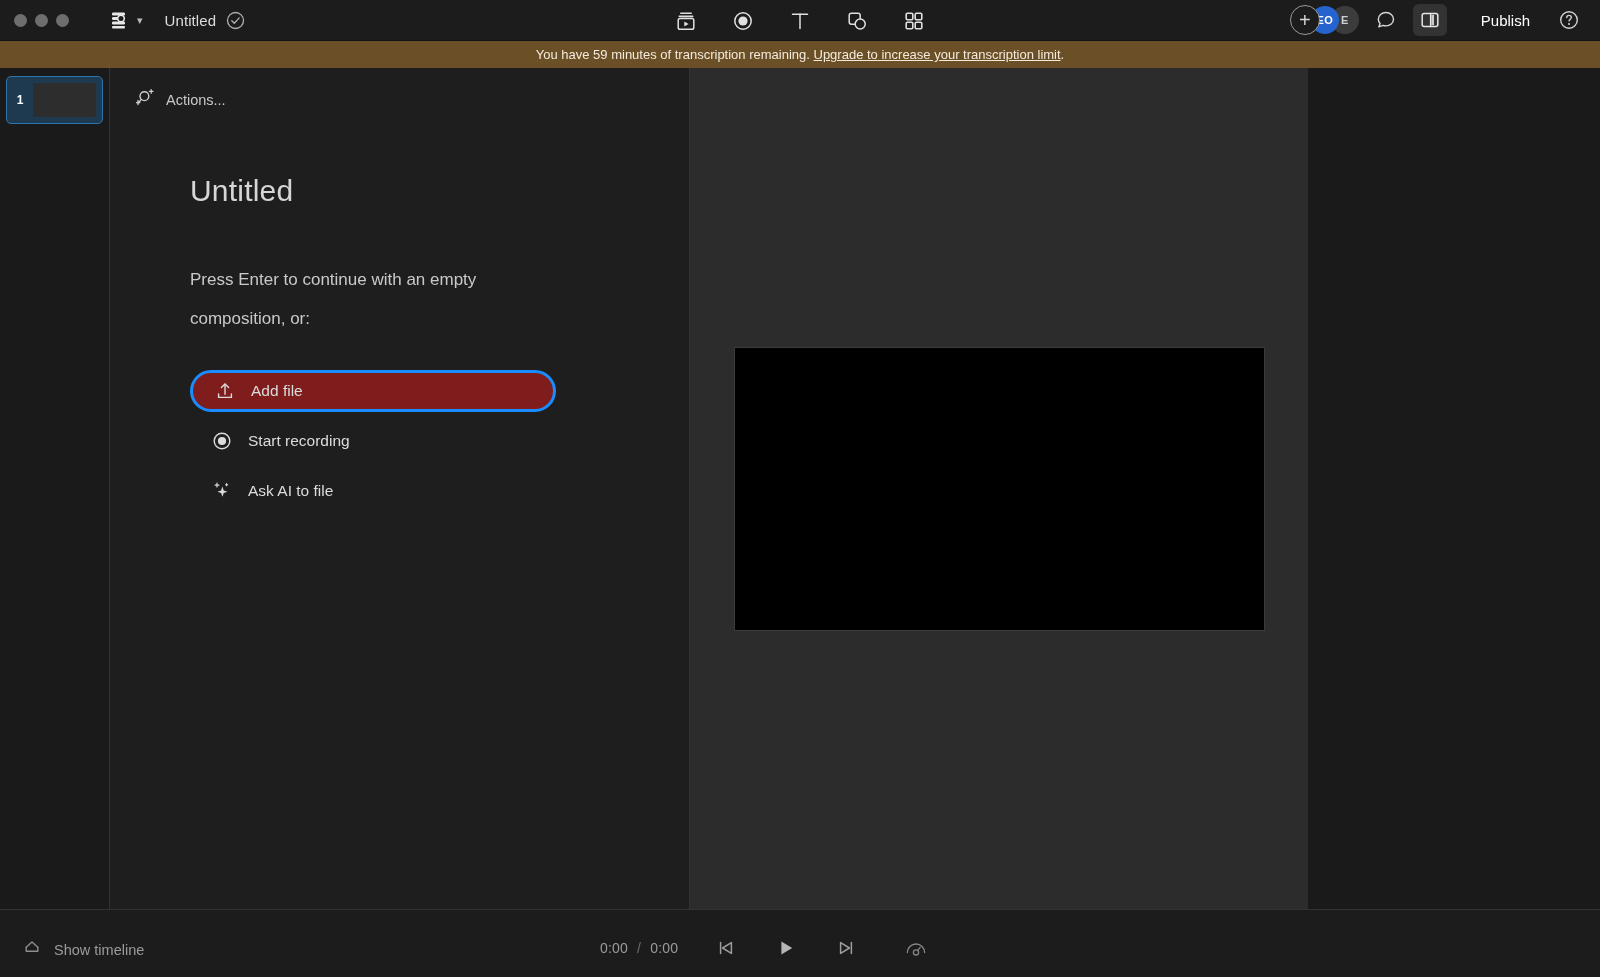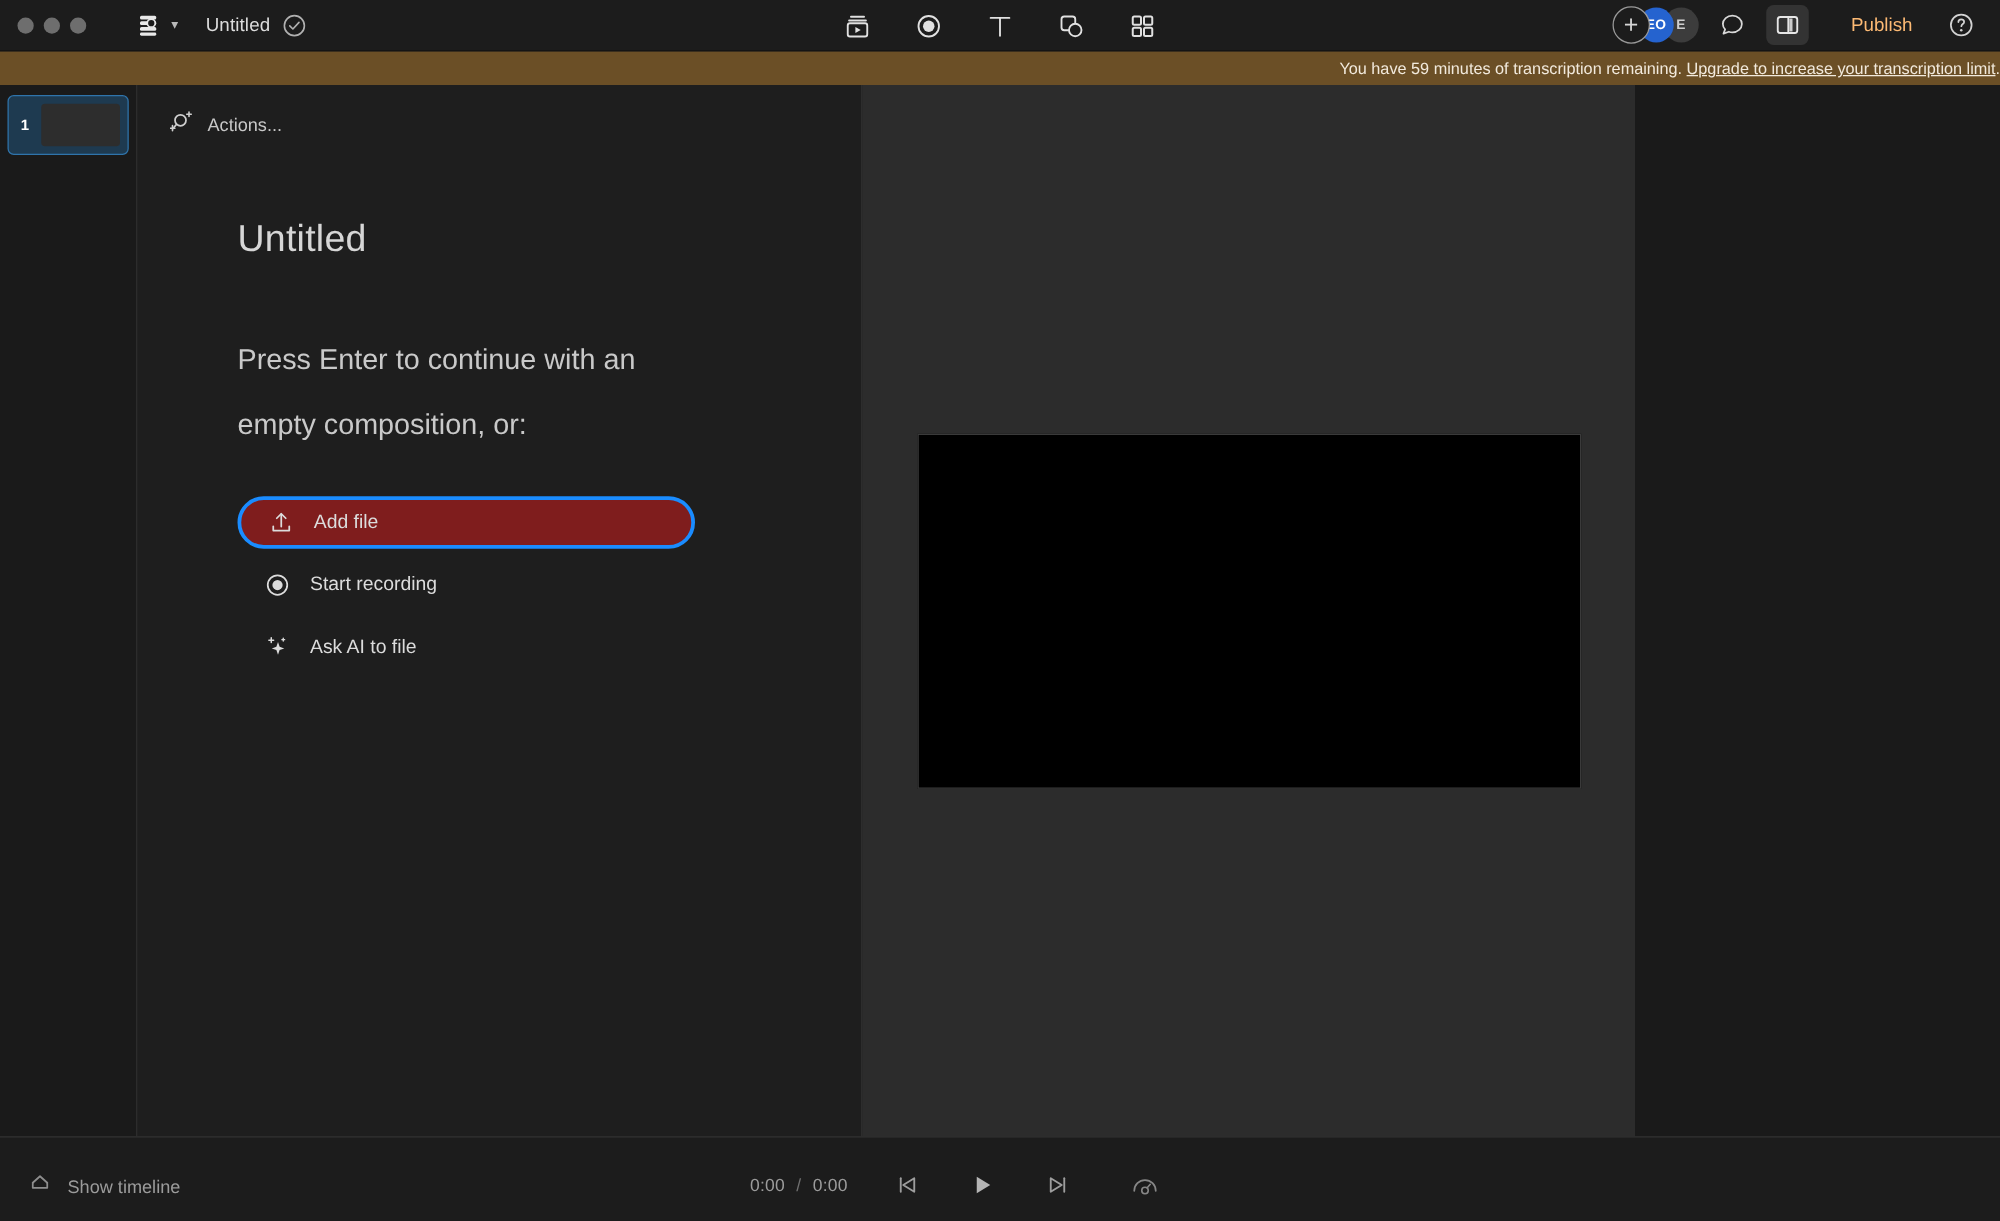--- a/index.html
+++ b/index.html
@@ -58,30 +58,30 @@
   .avatar.a1 { background: #2563cf; z-index: 2; }
   .avatar.a2 { background: #3c3c3c; margin-left: -8px; z-index: 1; color: #cfcfcf; }
 
   .icon-btn {
     width: 34px; height: 32px; border-radius: 6px;
     display: flex; align-items: center; justify-content: center;
     cursor: pointer; margin-left: 10px;
   }
   .icon-btn.active { background: #333333; }
   .publish-btn {
-    color: #fdba74; font-size: 15px; margin-left: 26px; margin-right: 6px;
+    color: #ffffff; font-size: 15px; margin-left: 26px; margin-right: 6px;
     cursor: pointer; padding: 4px 8px; border-radius: 5px;
   }
   .help-btn { margin-left: 10px; display:flex; align-items:center; justify-content:center; width:30px;height:30px; }
 
   
   .banner {
     flex: 0 0 27px; height: 27px;
     background: #6b4f26;
-    display: flex; align-items: center; justify-content: flex-end;
+    display: flex; align-items: center; justify-content: center;
     color: #f2eadd; font-size: 13px;
   }
   .banner a { color: #f2eadd; text-decoration: underline; }
 
   
   .main { flex: 1 1 auto; display: flex; min-height: 0; }
 
   .slides {
     flex: 0 0 110px; background: #1a1a1a;
     border-right: 1px solid #333333;
@@ -102,21 +102,21 @@
   }
   .actions-row {
     display: flex; align-items: center; gap: 10px;
     padding-left: 26px; cursor: pointer;
   }
   .actions-label { color: #c8c8c8; font-size: 14.5px; }
 
   .doc-body { padding-left: 80px; padding-top: 62px; }
   .doc-h1 { color: #d6d6d6; font-size: 30px; font-weight: 400; letter-spacing: .2px; }
   .doc-p {
-    color: #c9c9c9; font-size: 23px; line-height: 52px;
+    color: #c9c9c9; font-size: 17px; line-height: 39px;
     margin-top: 52px; max-width: 360px;
   }
 
   .opts { margin-top: 32px; }
   .opt {
     display: flex; align-items: center; gap: 16px;
     height: 42px; padding-left: 22px; width: 366px;
     border-radius: 24px; cursor: pointer;
   }
   .opt.selected {

